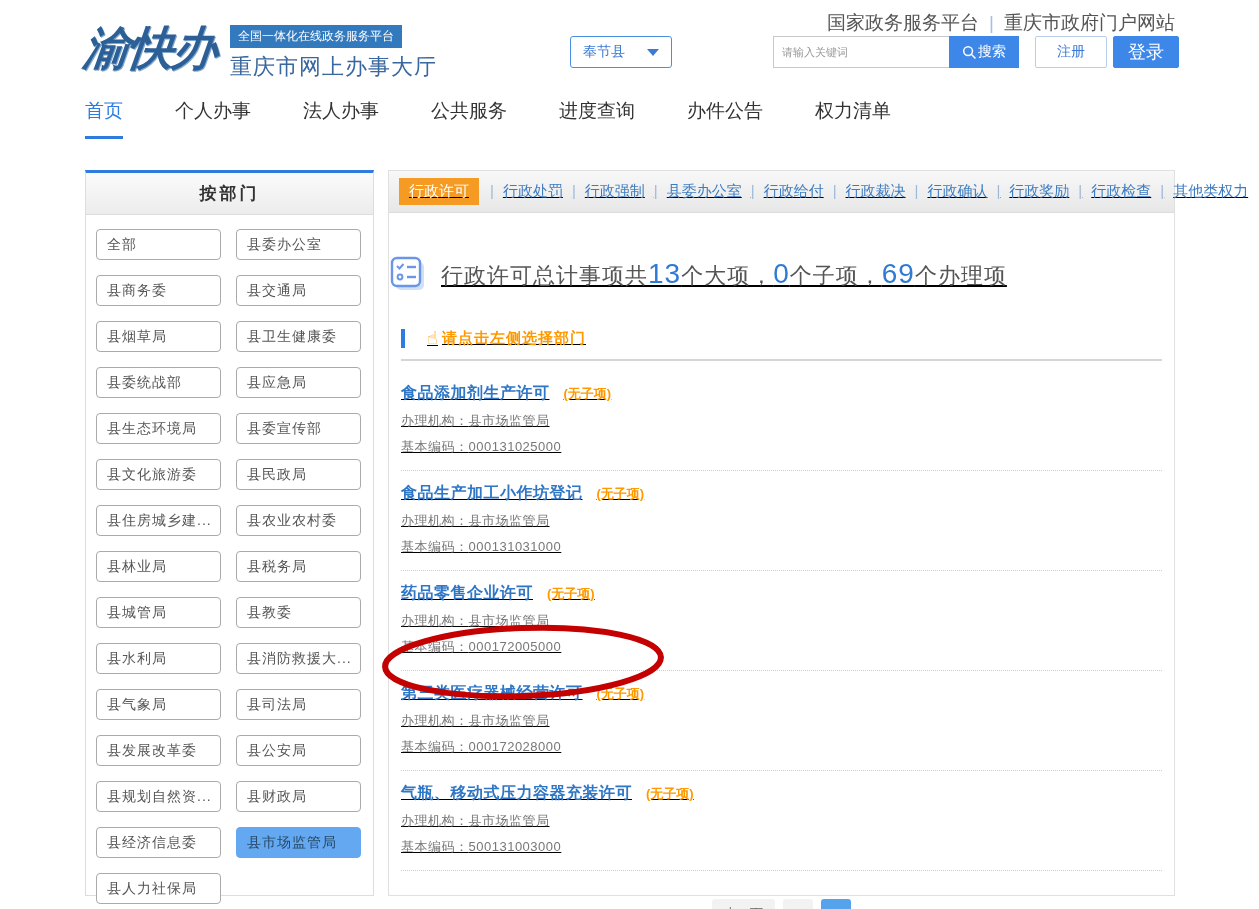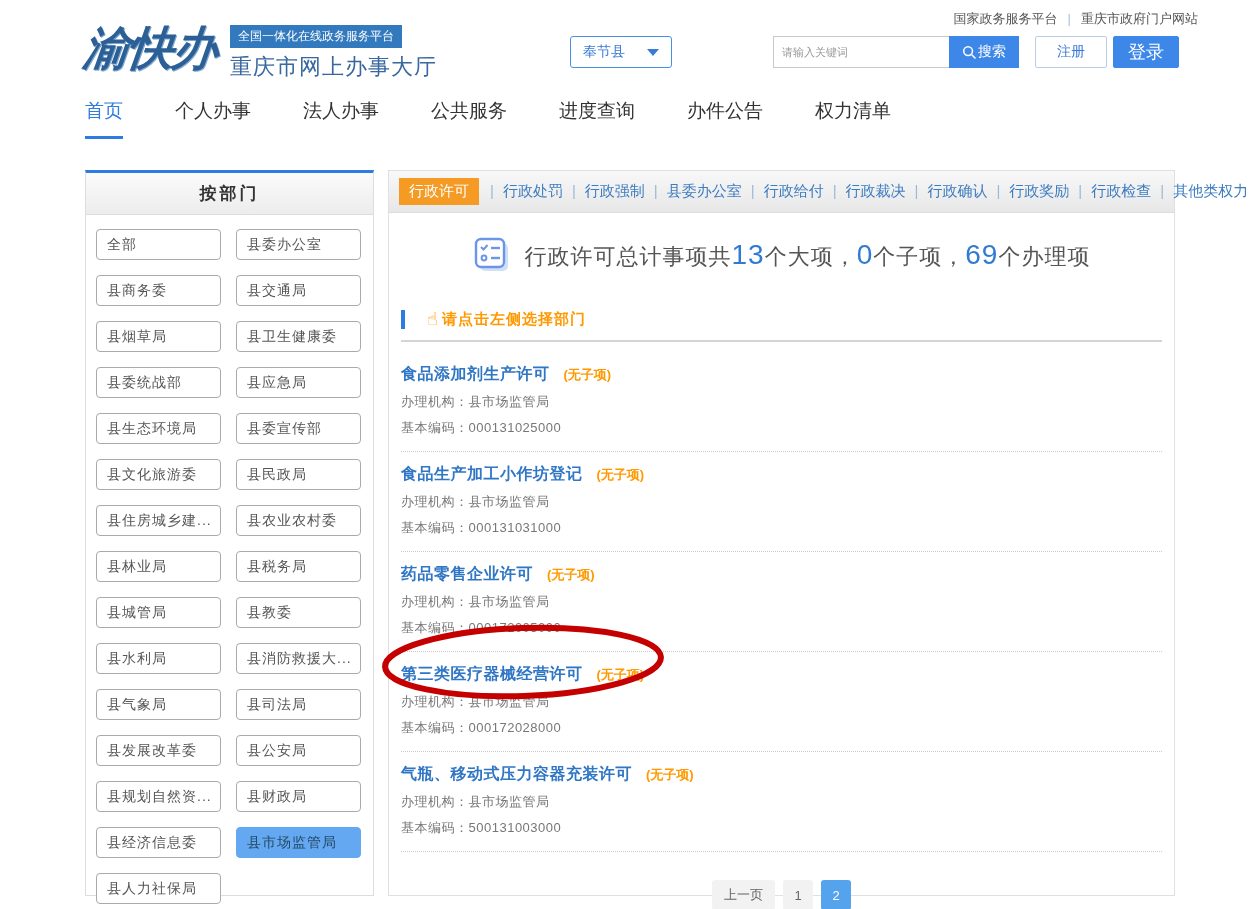--- a/index.html
+++ b/index.html
@@ -1,19 +1,19 @@
 <!DOCTYPE html>
 <html><head>
 <meta charset="utf-8">
 <style>
   * { margin:0; padding:0; box-sizing:border-box; }
   html,body { width:1259px; height:909px; background:#fff; font-family:"Liberation Sans","DejaVu Sans",sans-serif; overflow:hidden; position:relative; }
 
   
-  .top-links { position:absolute; top:10px; right:61px; font-size:13px; color:#555; }
+  .top-links { position:absolute; top:10px; right:84px; font-size:19px; color:#555; }
   .top-links .sep { color:#9fc0e8; margin:0 10px; }
   .top-links a { color:#555; text-decoration:none; }
 
   .logo-wrap { position:absolute; left:84px; top:22px; display:flex; align-items:flex-start; }
   .logo-text { font-size:46px; font-weight:bold; font-style:italic; color:#2c5f96; letter-spacing:-2px; line-height:52px;
                text-shadow:1px 1px 0 #7ea8cf; transform:skewX(-6deg); }
   .logo-right { margin-left:14px; padding-top:3px; }
   .platform-badge { display:inline-block; background:#3279be; color:#fff; font-size:12px; padding:3px 8px; }
   .site-title { font-size:22px; color:#39679f; margin-top:4px; letter-spacing:1px; }
 
@@ -42,28 +42,28 @@
   .sidebar { position:absolute; left:85px; top:170px; width:289px; height:726px; border:1px solid #ddd; border-top:3px solid #2e7ce0; background:#fff; }
   .sidebar-header { height:42px; background:linear-gradient(#fbfbfb,#ececec); border-bottom:1px solid #ddd;
                     display:flex; align-items:center; justify-content:center; font-size:17px; font-weight:bold; color:#333; letter-spacing:3px; }
   .dept-grid { padding:14px 10px; display:flex; flex-wrap:wrap; column-gap:17px; row-gap:12px;gap:15px; }
   .dept-btn { width:125px; height:31px; border:1px solid #aaa; border-radius:4px; background:#fff; color:#555; font-size:14px;
               text-align:left; padding:0 0 0 10px; letter-spacing:1px; cursor:pointer; white-space:nowrap; overflow:hidden;
               font-family:inherit; }
   .dept-btn.active { background:#63a8f1; border-color:#63a8f1; color:#274a68; }
 
   
-  .main { position:absolute; left:388px; top:170px; width:787px; height:726px; border:1px solid #e0e0e0; background:#fff; }
+  .main { position:absolute; left:388px; top:170px; width:787px; height:726px; border:1px solid #e0e0e0; background:#fff;text-decoration:underline; }
   .ptabs { height:42px; background:linear-gradient(#f8f8f8,#e7e7e7); border-bottom:1px solid #ddd; display:flex; align-items:center; padding-left:10px; }
   .ptab { font-size:15px; color:#3c7cc0; cursor:pointer; padding:4px 0; white-space:nowrap; }
   .ptab + .ptab::before { content:"|"; color:#9db9d8; margin:0 9px; }
   .ptab.active { background:#f59a23; color:#fff; padding:4px 10px; }
   .ptab.active + .ptab::before { margin-left:11px; }
 
-  .summary-row { display:flex; align-items:center; justify-content:center; margin-top:23px; gap:14px; }
+  .summary-row { display:flex; align-items:center; justify-content:flex-start; margin-top:42px; gap:14px; }
   .summary-icon { position:relative; width:38px; height:38px; flex:0 0 auto; }
   .summary-text { font-size:22px; color:#555; letter-spacing:1px; }
   .big-num { font-size:28px; color:#2f7bd4; }
 
   .hint-row { display:flex; align-items:center; margin:34px 0 0 12px; }
   .hint-bar { width:4px; height:19px; background:#2e7ce0; margin-right:22px; }
   .hint-hand { color:#ff9900; font-size:18px; margin-right:4px; }
   .hint-text { color:#ff9900; font-size:15px; font-weight:bold; letter-spacing:1px; }
   .hint-rule { height:2px; background:#d5d5d5; margin:10px 12px 0 12px; }
 

